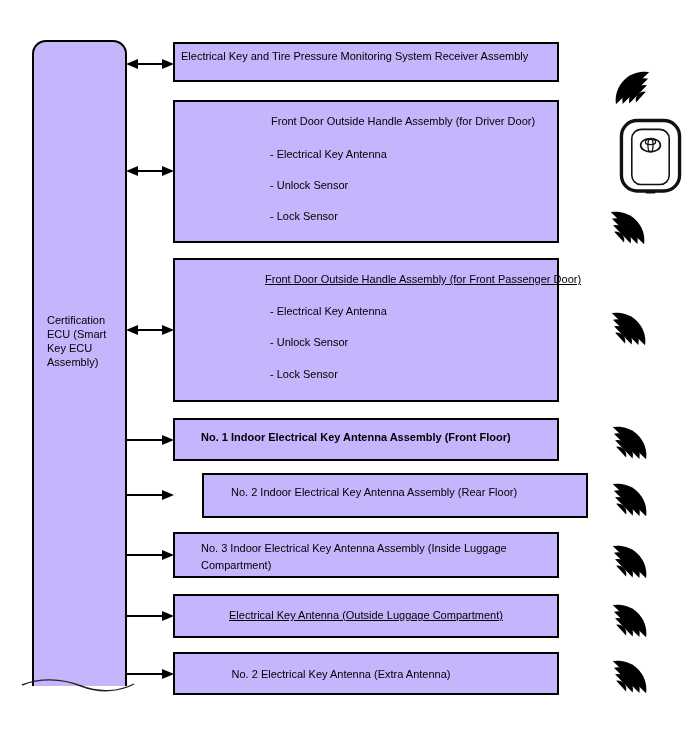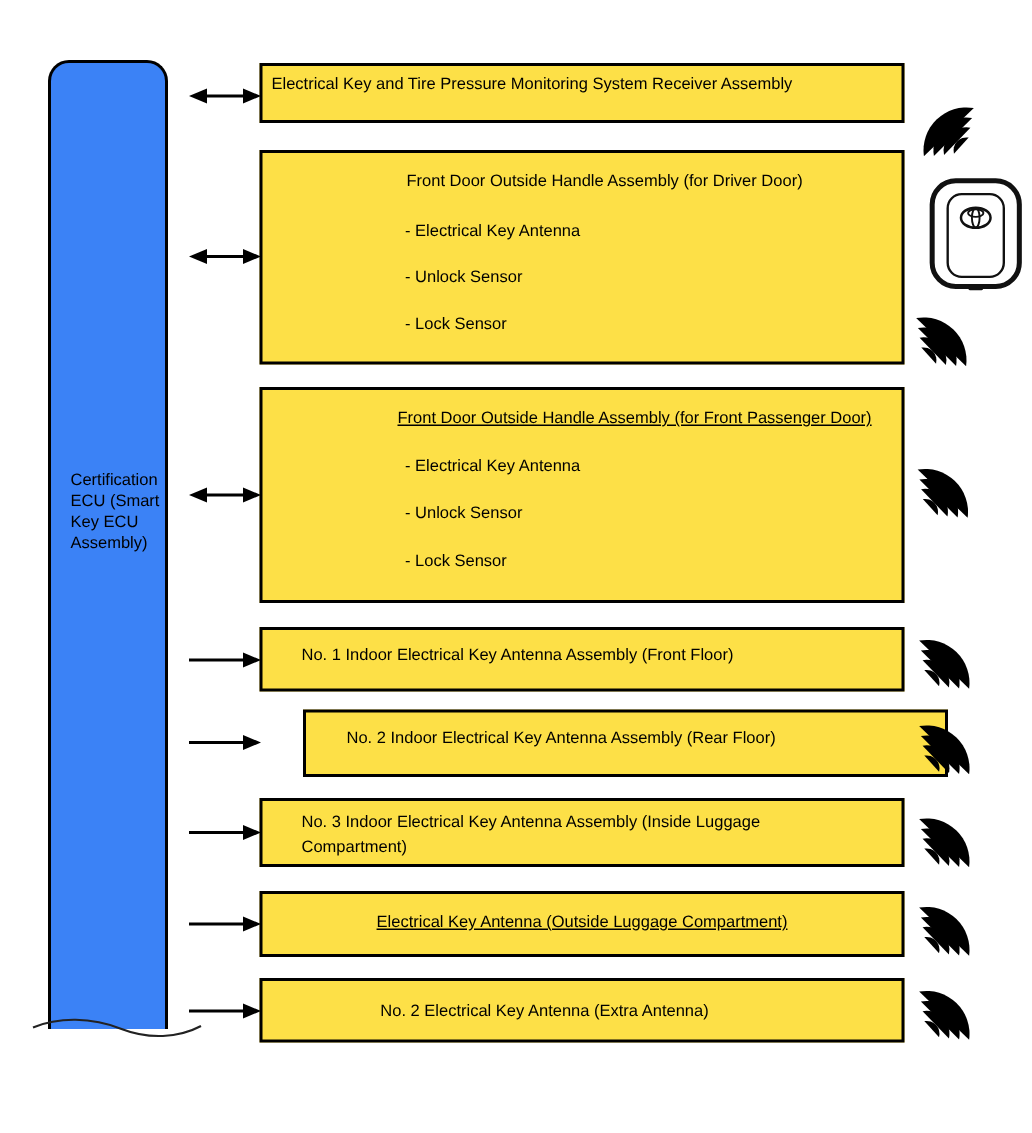--- a/index.html
+++ b/index.html
@@ -8,36 +8,36 @@
     width:688px; height:755px;
     background:#ffffff;
     font-family:"Liberation Sans", sans-serif;
     color:#000;
     font-size:11px;
     overflow:hidden;
   }
   
   .ecu {
     position:absolute; left:32px; top:40px;
-    width:80px; height:646px;
+    width:95px; height:646px;
     border:2px solid #000; border-bottom:none;
     border-radius:14px 14px 0 0;
     box-sizing:border-box;
-    background:#3b82f6;
+    background:#c4b5fd;
   }
   .ecu-label {
     position:absolute; left:13px; top:271px;
     width:68px; line-height:14px;
   }
   .ecu-wave { position:absolute; left:19px; top:676px; }
 
   
   .cbox {
-    position:absolute; left:173px; width:430px;
-    border:2px solid #000; background:#fde047;
+    position:absolute; left:173px; width:386px;
+    border:2px solid #000; background:#c4b5fd;
     box-sizing:border-box; line-height:13px;
   }
   .cbox .abs { position:absolute; white-space:nowrap;padding-left:46px; }
 
   
   .arrow { position:absolute; left:126px; width:48px; height:12px; }
   .arrow .shaft { position:absolute; top:5.2px; left:0; right:11px; height:1.6px; background:#000; }
   .arrow.double .shaft { left:11px; }
   .arrow .head { position:absolute; top:1px; width:0; height:0;
     border-top:5px solid transparent; border-bottom:5px solid transparent; }
@@ -74,21 +74,21 @@
     <div class="abs" style="left:49px; top:108px;">- Lock Sensor</div>
   </div>
 
   <div class="cbox" style="top:258px; height:144px;">
     <div class="abs" style="left:44px; top:13px;text-decoration:underline;">Front Door Outside Handle Assembly (for Front Passenger Door)</div>
     <div class="abs" style="left:49px; top:45px;">- Electrical Key Antenna</div>
     <div class="abs" style="left:49px; top:76px;">- Unlock Sensor</div>
     <div class="abs" style="left:49px; top:108px;">- Lock Sensor</div>
   </div>
 
-  <div class="cbox" style="top:418px; height:43px; padding:11px 8px 0 26px;">
+  <div class="cbox" style="top:418px; height:43px; padding:11px 8px 0 26px;font-weight:bold;">
     <span>No. 1 Indoor Electrical Key Antenna Assembly (Front Floor)</span>
   </div>
 
   <div class="cbox" style="top:473px; height:45px; padding:11px 8px 0 27px;margin-left:29px;">
     <span>No. 2 Indoor Electrical Key Antenna Assembly (Rear Floor)</span>
   </div>
 
   <div class="cbox" style="top:532px; height:46px; padding:6px 30px 0 26px; line-height:17px;">
     <span>No. 3 Indoor Electrical Key Antenna Assembly (Inside Luggage Compartment)</span>
   </div>

